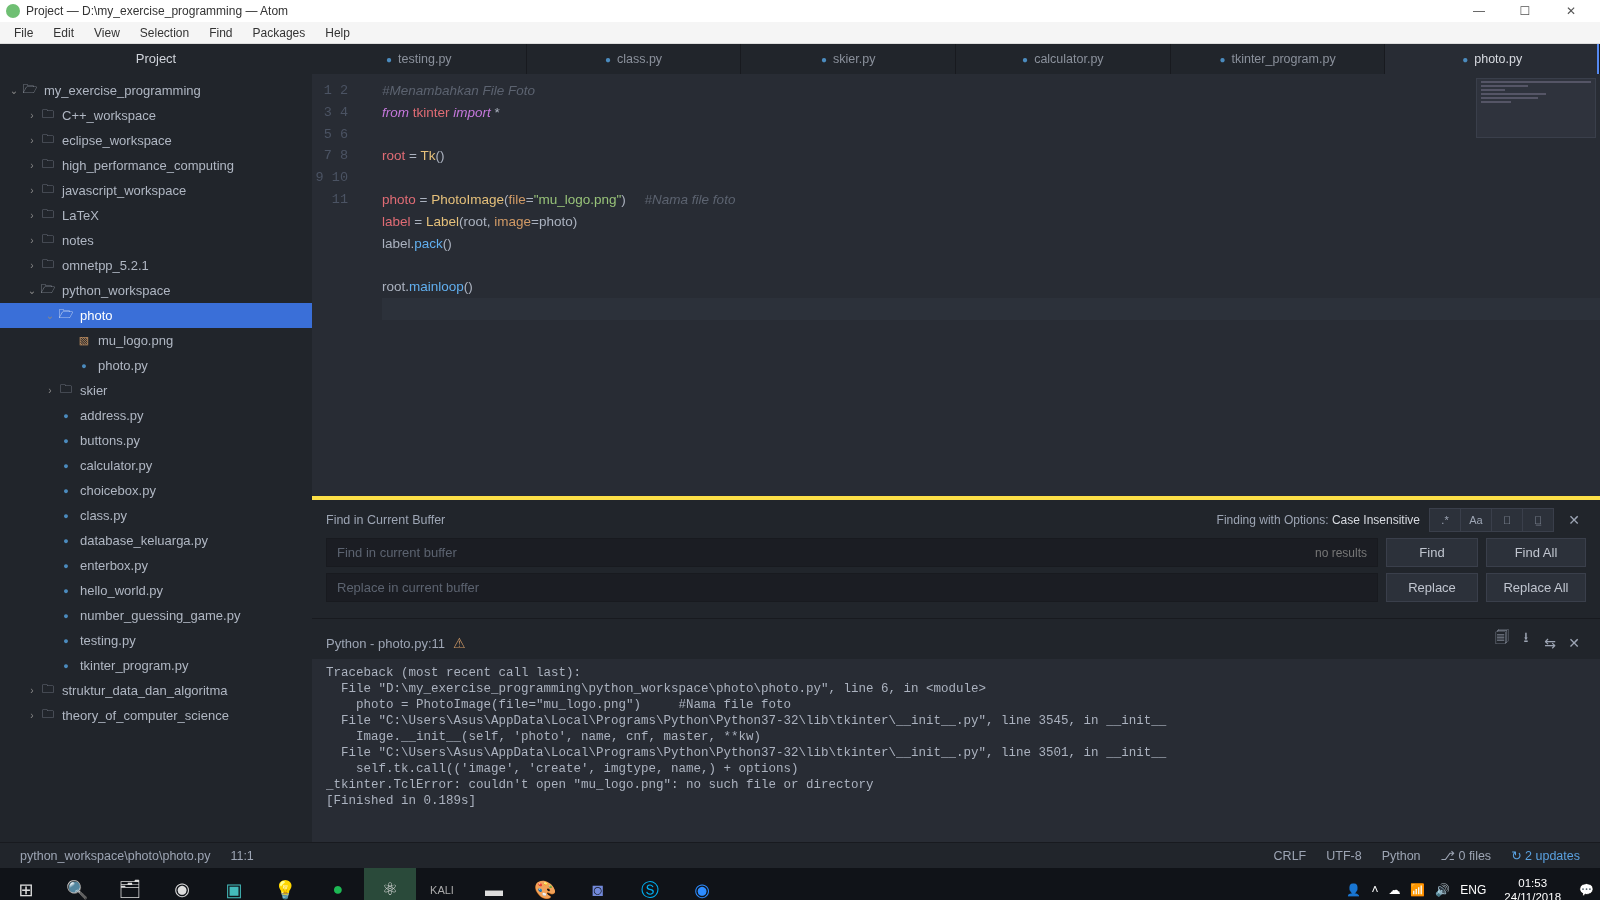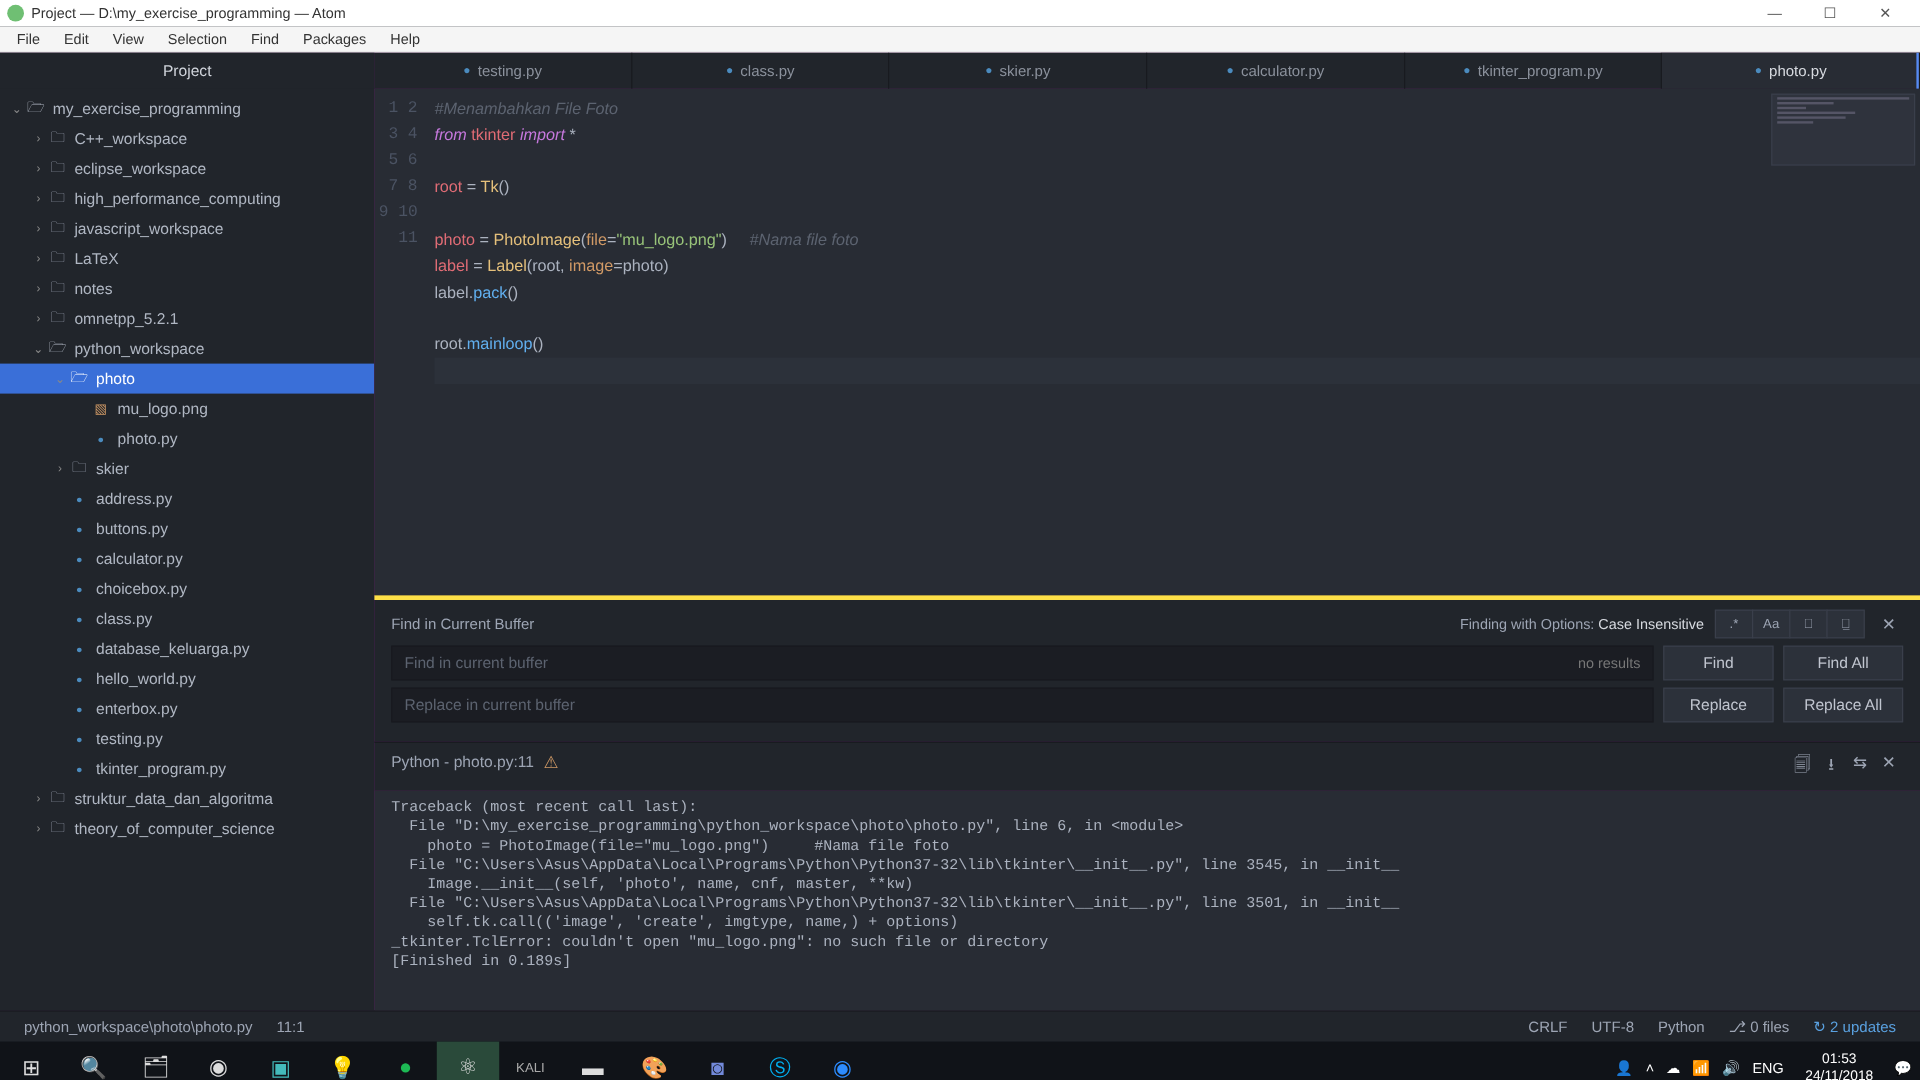--- a/index.html
+++ b/index.html
@@ -26,21 +26,21 @@
 .img-icon { color:#d19a66; }
 .img-icon::before { content:"▧"; font-size:11px; }
 .editor-area { flex:1; display:flex; flex-direction:column; }
 .tabs { height:30px; background:#21252b; display:flex; }
 .tab { flex:1; display:flex; align-items:center; justify-content:center; font-size:12.5px; color:#8b919c; border-right:1px solid #181a1f; position:relative; }
 .tab.active { background:#282c34; color:#d7dae0; }
 .tab.active::after { content:""; position:absolute; right:0; top:0; bottom:0; width:2px; background:#568af2; }
 .tab .pyglyph { color:#4b8bbe; margin-right:6px; font-size:10px; }
 .code-wrap { position:relative; flex:0 0 422px; background:#282c34; display:flex; }
 .gutter { width:50px; text-align:right; padding:6px 14px 0 0; color:#4b5363; font-family:"Consolas","Courier New",monospace; font-size:13.5px; line-height:21.8px; }
-.code { flex:1; padding:6px 0 0 0; font-family:"Consolas","Courier New",monospace; font-size:13.5px; line-height:21.8px; color:#abb2bf; white-space:pre; }
+.code { flex:1; padding:6px 0 0 0; font-family:"Consolas","Courier New",monospace; font-size:13.5px; line-height:21.8px; color:#abb2bf; white-space:pre;margin-left:20px; }
 .c1 { color:#5c6370; font-style:italic; }
 .kw { color:#c678dd; font-style:italic; }
 .nm { color:#e5c07b; }
 .fn { color:#61afef; }
 .va { color:#e06c75; }
 .op { color:#abb2bf; }
 .st { color:#98c379; }
 .pm { color:#d19a66; }
 .minimap { position:absolute; top:4px; right:4px; width:120px; height:60px; background:#2f333d; border:1px solid #3a3f4b; }
 .minimap .mmline { height:2px; margin:2px 4px; background:#556; }
@@ -50,21 +50,21 @@
 .find-opts { font-size:12px; color:#9da5b4;padding-left:24px; }
 .find-opts .ci { color:#d7dae0; }
 .opt-btns { display:flex; margin-left:10px; }
 .opt-btn { width:32px; height:24px; background:#2c313a; border:1px solid #3a3f4b; color:#9da5b4; display:flex; align-items:center; justify-content:center; font-size:11px; margin-left:-1px; }
 .close-find { width:24px; text-align:center; font-size:14px; color:#9da5b4; margin-left:8px; }
 .find-row { display:flex; gap:8px; margin-bottom:6px; }
 .find-input { flex:1; background:#1b1d23; border:1px solid #181a1f; color:#9da5b4; padding:6px 10px; font-family:"Consolas",monospace; font-size:13px; display:flex; align-items:center; justify-content:space-between; }
 .find-input .ph { color:#5c6370; }
 .find-input .nores { color:#777; font-size:12px; }
 .fbtn { width:92px; background:#2c313a; border:1px solid #3a3f4b; color:#c0c5cf; display:flex; align-items:center; justify-content:center; font-size:13px; }
-.console-head { display:flex; align-items:flex-start; padding:8px 14px; background:#21252b; color:#9da5b4; font-size:13px; border-top:1px solid #181a1f; }
+.console-head { display:flex; align-items:flex-end; padding:8px 14px; background:#21252b; color:#9da5b4; font-size:13px; border-top:1px solid #181a1f; }
 .console-head .warn { color:#d19a66; margin-left:8px; font-size:14px; }
 .console-head .spacer { flex:1; }
 .console-head .cicon { width:24px; text-align:center; color:#9da5b4; font-size:14px; }
 .console-body { flex:1; background:#282c34; color:#abb2bf; font-family:"Consolas","Courier New",monospace; font-size:12.5px; line-height:16px; padding:6px 14px; white-space:pre; }
 .statusbar { height:26px; background:#21252b; color:#9da5b4; font-size:12.5px; display:flex; align-items:center; padding:0 10px; border-top:1px solid #181a1f; }
 .statusbar .spacer { flex:1; }
 .statusbar .sseg { padding:0 10px; }
 .statusbar .upd { color:#5aa1e0; }
 .taskbar { height:44px; background:#101318; display:flex; align-items:center; color:#fff; font-size:12px; }
 .taskbar .tbtn { width:52px; height:44px; display:flex; align-items:center; justify-content:center; font-size:18px; color:#ddd; }
@@ -192,26 +192,31 @@
           <span>class.py</span>
         </div>
         <div class="tree-row" style="padding-left: 44px;">
           <span class="chev"></span>
           <span class="ficon py-icon"></span>
           <span>database_keluarga.py</span>
         </div>
         <div class="tree-row" style="padding-left: 44px;">
           <span class="chev"></span>
           <span class="ficon py-icon"></span>
+          <span>enterbox.py</span>
+        </div>
+        <div class="tree-row" style="padding-left: 44px;">
+          <span class="chev"></span>
+          <span class="ficon py-icon"></span>
           <span>hello_world.py</span>
         </div>
         <div class="tree-row" style="padding-left: 44px;">
           <span class="chev"></span>
           <span class="ficon py-icon"></span>
-          <span>enterbox.py</span>
+          <span>number_guessing_game.py</span>
         </div>
         <div class="tree-row" style="padding-left: 44px;">
           <span class="chev"></span>
           <span class="ficon py-icon"></span>
           <span>testing.py</span>
         </div>
         <div class="tree-row" style="padding-left: 44px;">
           <span class="chev"></span>
           <span class="ficon py-icon"></span>
           <span>tkinter_program.py</span>

